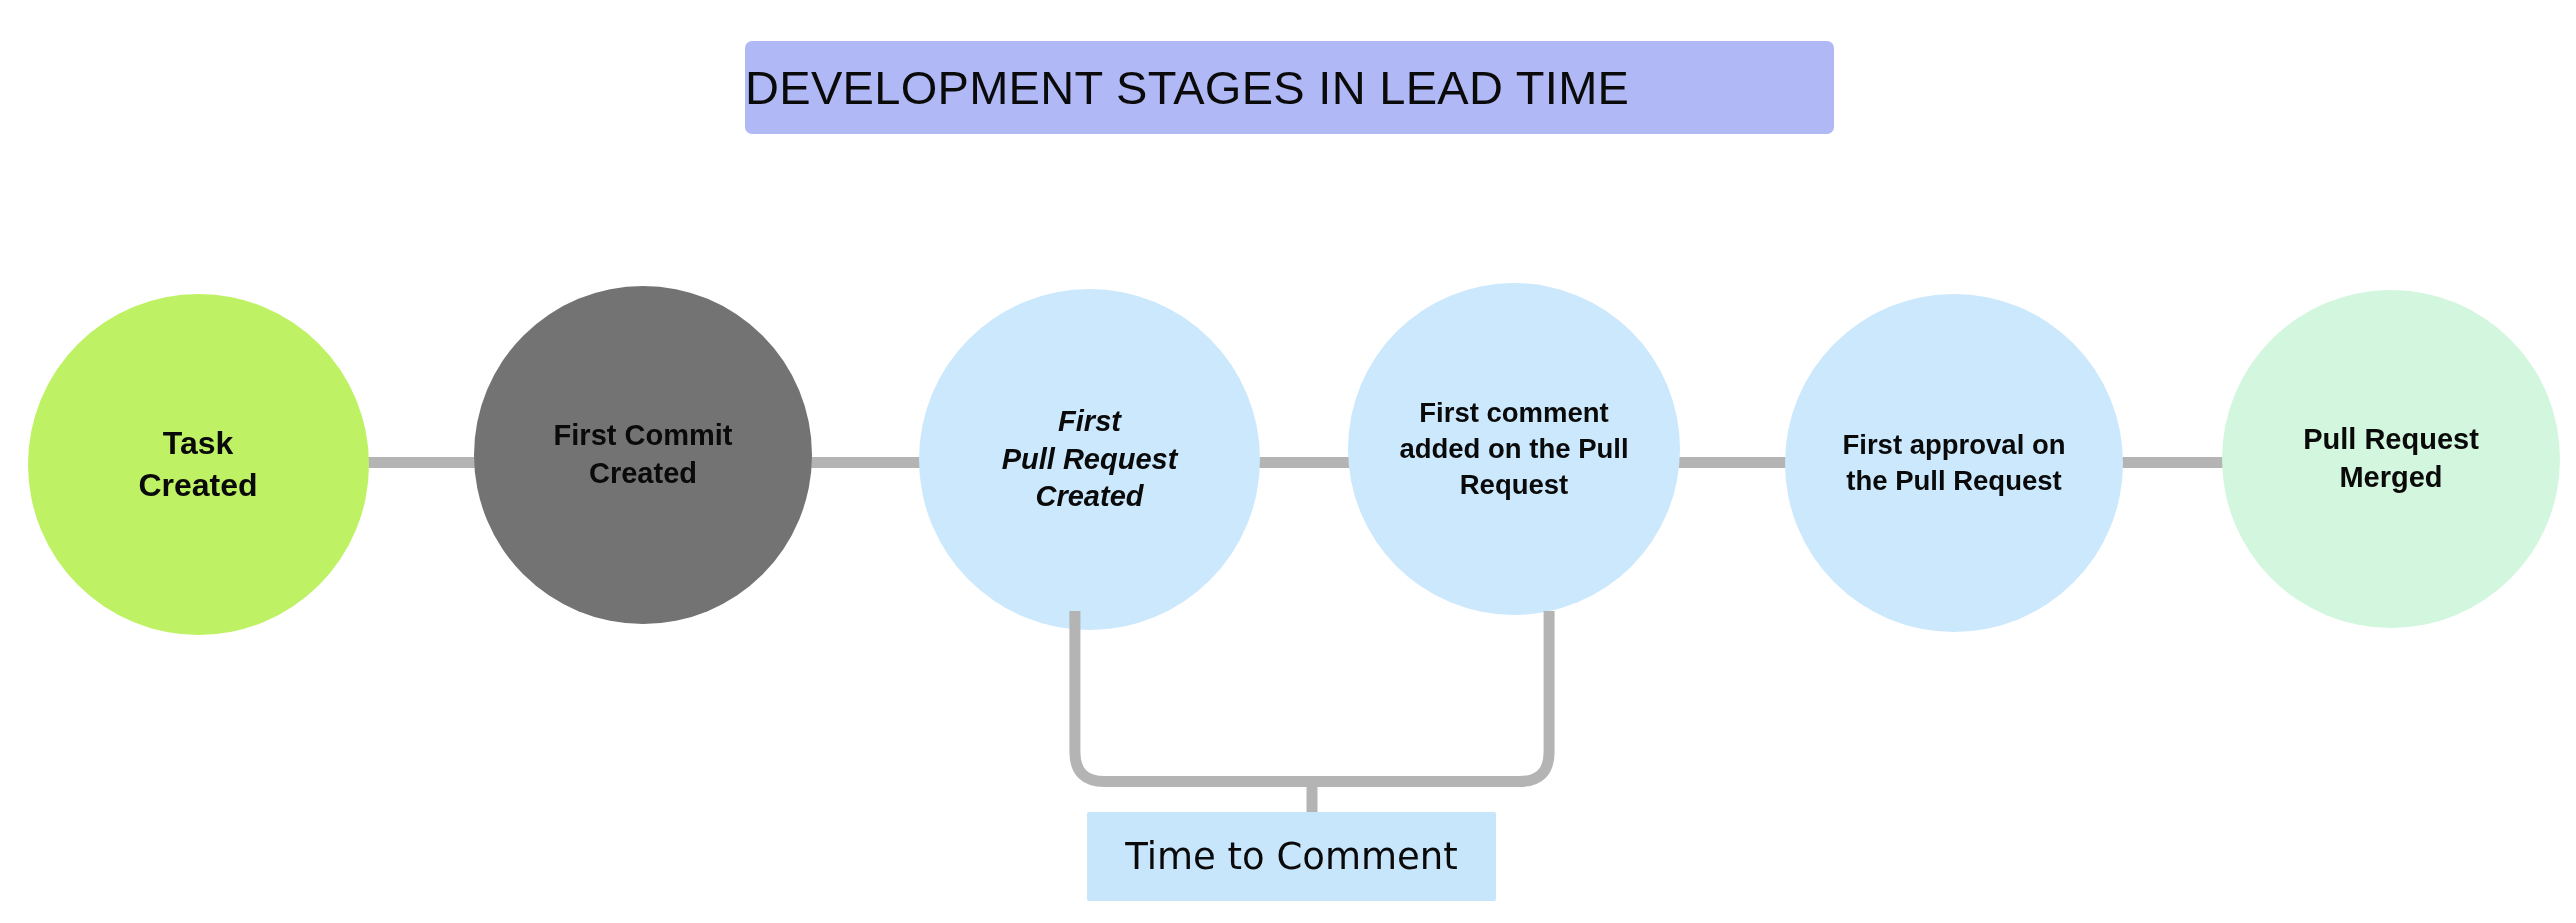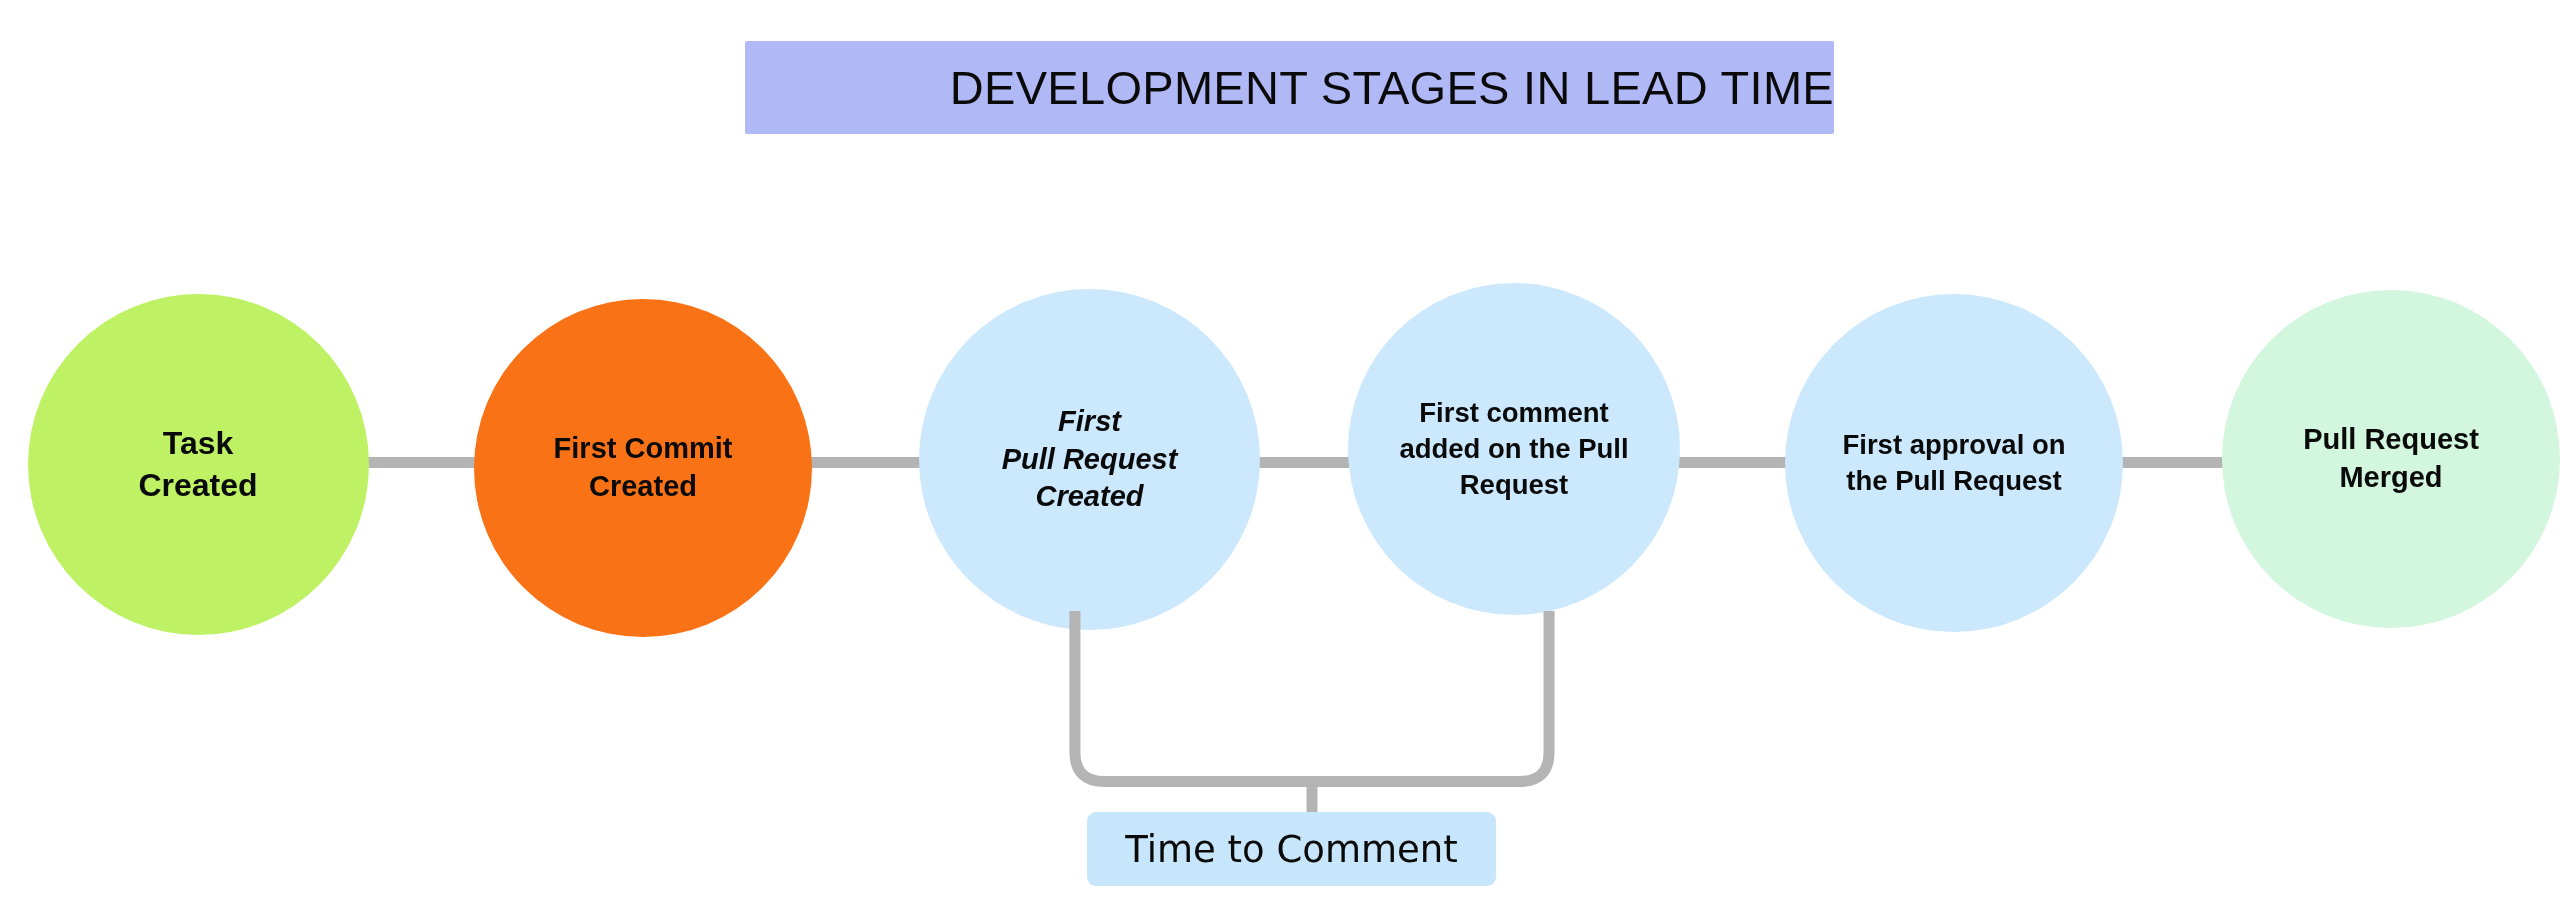--- a/index.html
+++ b/index.html
@@ -23,24 +23,24 @@
   }
 
   
   .title-box {
     position: absolute;
     left: 745px;
     top: 41px;
     width: 1089px;
     height: 93px;
     background: #b0b9f5;
-    border-radius: 2px;
+    border-radius: 7px;
     display: flex;
     align-items: center;
-    justify-content: flex-end;
+    justify-content: flex-start;
     box-sizing: border-box;
   }
   .title-text {
     font-family: "Liberation Sans", sans-serif;
     font-size: 47px;
     font-weight: 400;
     color: #0a0a0a;
     letter-spacing: 0.3px;
     white-space: nowrap;
     line-height: 1;
@@ -67,21 +67,21 @@
   .node-label {
     font-family: "Liberation Sans", sans-serif;
     font-weight: bold;
     color: #0a0a0a;
     line-height: 1.30;
     white-space: pre-line;
     padding: 0 6.9px;
   }
 
   .node-1 { left: 27.5px;   top: 294px; width: 341px; height: 341px; background: #bef264; }
-  .node-2 { left: 474px;  top: 299px; width: 338px; height: 338px; background: #f97316; align-items: center; }
+  .node-2 { left: 474px;  top: 286px; width: 338px; height: 338px; background: #737373; align-items: center; }
   .node-3 { left: 919px; top: 289px; width: 341px; height: 341px; background: #cbe8fc; font-style: italic; }
   .node-4 { left: 1348px; top: 283px; width: 332px; height: 332px; background: #cbe8fc; }
   .node-5 { left: 1785px; top: 294px; width: 338px; height: 338px; background: #cbe8fc; }
   .node-6 { left: 2222px; top: 290px; width: 338px; height: 338px; background: #d3f6de; }
 
   .node-1 .node-label { font-size: 32px; }
   .node-2 .node-label { font-size: 29px; }
   .node-3 .node-label { font-size: 29px; }
   .node-4 .node-label { font-size: 27.5px; }
   .node-5 .node-label { font-size: 27.5px; }
@@ -96,23 +96,23 @@
     height: 227px;
     overflow: visible;
   }
 
   
   .metric-box {
     position: absolute;
     left: 1087px;
     top: 812px;
     width: 409px;
-    height: 74px;
+    height: 89px;
     background: #c8e6fb;
-    border-radius: 9px;
+    border-radius: 2px;
     display: flex;
     align-items: center;
     justify-content: center;
     box-sizing: border-box;
   }
   .metric-text {
     font-family: "DejaVu Sans", sans-serif;
     font-size: 37px;
     font-weight: 400;
     color: #0a0a0a;

